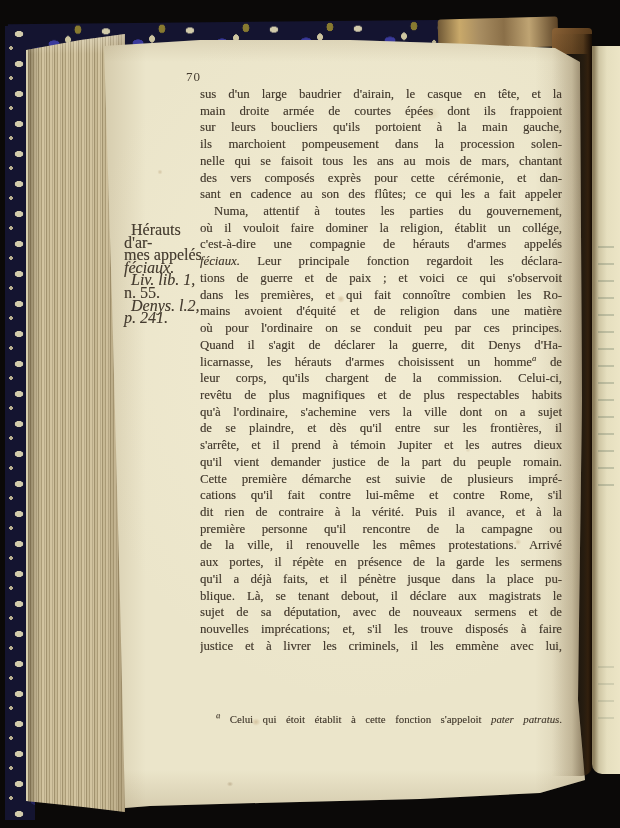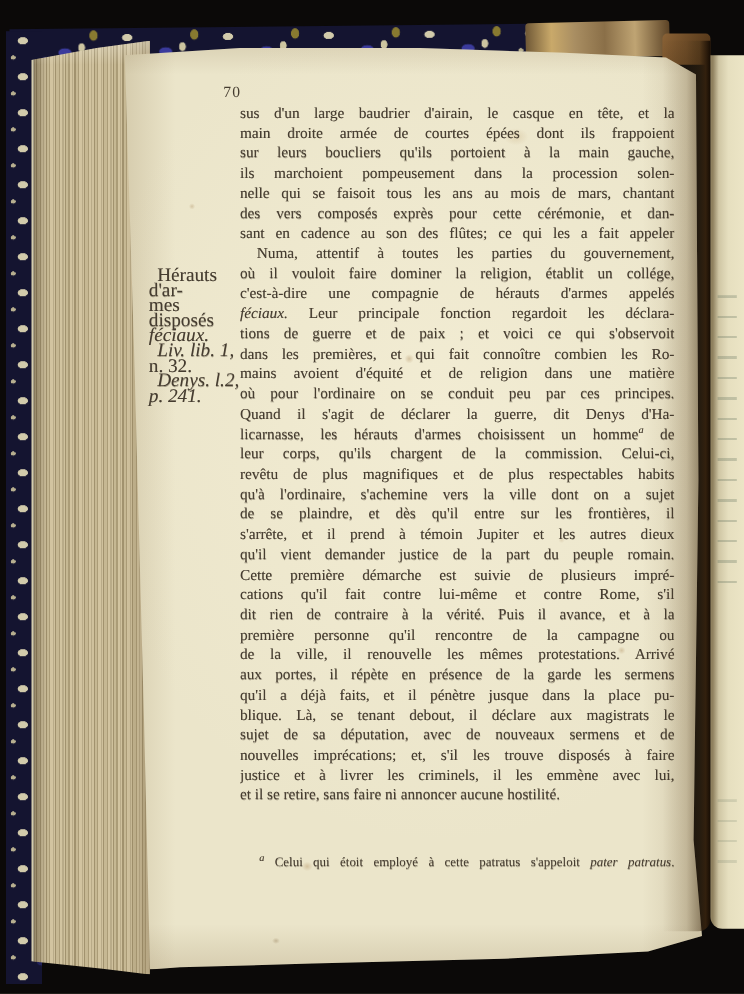--- a/index.html
+++ b/index.html
@@ -122,24 +122,24 @@
 
   <div class="stack"></div>
 
   <div class="page-tops"></div>
   <div class="headband"></div>
 
   <div class="page">
     <div class="pagenum">70</div>
     <div class="margin-note">
         <div class="mline ind"><span>Hérauts d'ar-</span></div>
-        <div class="mline"><span>mes disposés</span></div>
+        <div class="mline"><span>mes appelés</span></div>
         <div class="mline"><span class="it">féciaux.</span></div>
         <div class="mline ind"><span class="it">Liv. lib. 1,</span></div>
-        <div class="mline"><span>n. 32.</span></div>
+        <div class="mline"><span>n. 55.</span></div>
         <div class="mline ind"><span class="it">Denys. l.2,</span></div>
         <div class="mline"><span class="it">p. 241.</span></div>
       </div>
     <div class="textcol">
         <div>
           <div class="line"><span>sus d'un large baudrier d'airain, le casque en tête, et la</span></div>
           <div class="line"><span>main droite armée de courtes épées dont ils frappoient</span></div>
           <div class="line"><span>sur leurs boucliers qu'ils portoient à la main gauche,</span></div>
           <div class="line"><span>ils marchoient pompeusement dans la procession solen-</span></div>
           <div class="line"><span>nelle qui se faisoit tous les ans au mois de mars, chantant</span></div>
@@ -167,24 +167,23 @@
           <div class="line"><span>cations qu'il fait contre lui-même et contre Rome, s'il</span></div>
           <div class="line"><span>dit rien de contraire à la vérité. Puis il avance, et à la</span></div>
           <div class="line"><span>première personne qu'il rencontre de la campagne ou</span></div>
           <div class="line"><span>de la ville, il renouvelle les mêmes protestations. Arrivé</span></div>
           <div class="line"><span>aux portes, il répète en présence de la garde les sermens</span></div>
           <div class="line"><span>qu'il a déjà faits, et il pénètre jusque dans la place pu-</span></div>
           <div class="line"><span>blique. Là, se tenant debout, il déclare aux magistrats le</span></div>
           <div class="line"><span>sujet de sa députation, avec de nouveaux sermens et de</span></div>
           <div class="line"><span>nouvelles imprécations; et, s'il les trouve disposés à faire</span></div>
           <div class="line"><span>justice et à livrer les criminels, il les emmène avec lui,</span></div>
-          <div class="line end"><span>et il se retire, sans faire ni annoncer aucune hostilité.</span></div>
         </div>
       </div>
-    <div class="footnote"><sup>a</sup><span> Celui qui étoit employé à cette patratus s'appeloit </span><span class="it">pater patratus</span><span>.</span></div>
+    <div class="footnote"><sup>a</sup><span> Celui qui étoit établit à cette fonction s'appeloit </span><span class="it">pater patratus</span><span>.</span></div>
   </div>
 
   <div class="gutter"></div>
   <div class="facing">
     <div class="ghost-text"></div>
     <div class="ghost-text low"></div>
   </div>
 
 </div>
 

